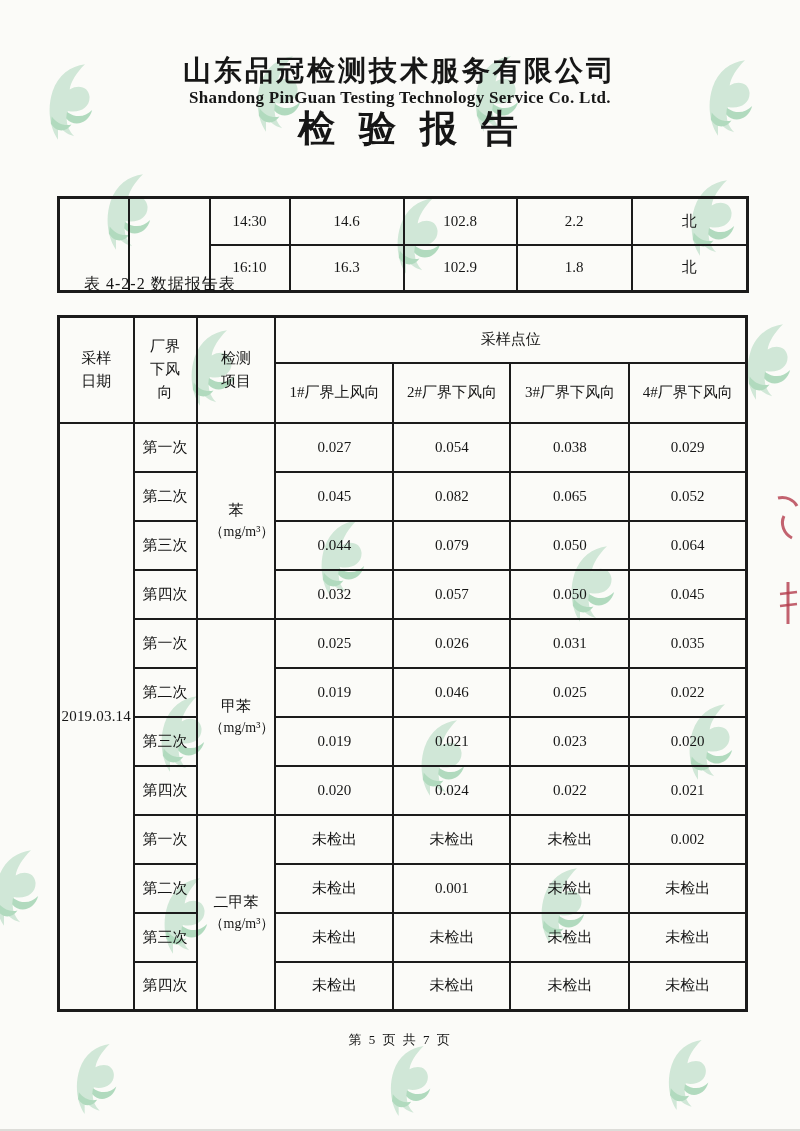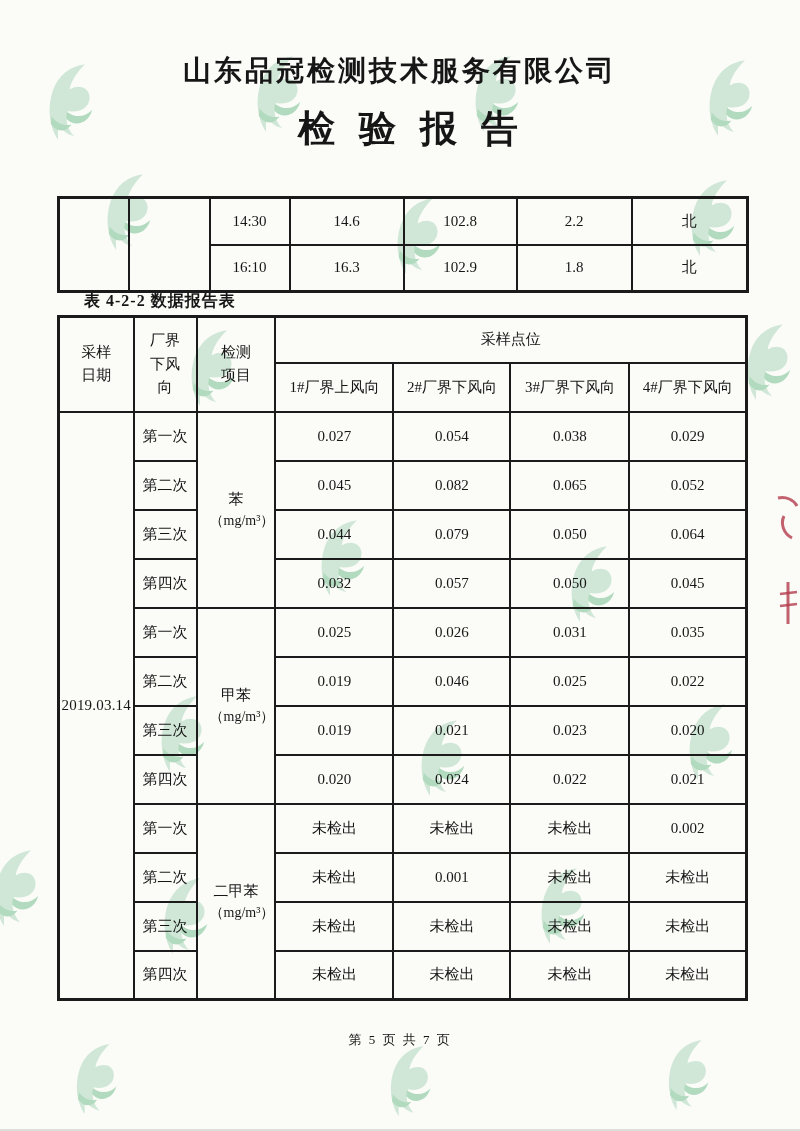--- a/index.html
+++ b/index.html
@@ -32,33 +32,33 @@
   table { border-collapse:collapse; table-layout:fixed; }
   .t-top {
     position:absolute; left:57px; top:196px;
     border:3px solid #1b1b1b;
   }
   .t-top td {
     border:2px solid #1b1b1b; text-align:center; vertical-align:middle;
     font-size:15px; height:47px; overflow:hidden;
   }
   .caption {
-    position:absolute; left:84px; top:291px;
-    font-size:16px; font-weight:bold; letter-spacing:1px;
+    position:absolute; left:84px; top:274px;
+    font-size:16px; font-weight:normal; letter-spacing:1px;
   }
   .t-main {
     position:absolute; left:57px; top:315px;
     border:3px solid #1b1b1b;
   }
   .t-main th, .t-main td {
     border:2px solid #1b1b1b; text-align:center; vertical-align:middle;
     font-size:15px; font-weight:normal; padding:0; overflow:hidden;
   }
   .t-main .hrow1 th { height:46px; }
-  .t-main .hrow2 th { height:49px; }
+  .t-main .hrow2 th { height:60px; }
   .t-main .drow td { height:49px; }
   .two-wide { display:inline-block; width:2.15em; line-height:1.55; }
   .point-th { font-weight:bold; font-size:14.5px; }
   .date-cell { font-size:13.5px; letter-spacing:0.2px; }
   .item-name { display:block; font-size:15px; line-height:1.5; }
   .item-unit { display:block; font-size:14px; line-height:1.5;padding-left:12px; }
   
   :root { --wm-light:#b7dcc3; --wm-mid:#85c79c; --edge-red:#b43c4c; }
   .wm { position:absolute; pointer-events:none; opacity:0.62; }
   .edge-mark { position:absolute; pointer-events:none; }
@@ -143,20 +143,21 @@
       </svg>
     <svg class="wm" style="left:382px;top:1042px" width="50" height="78">
         <use href="#plogo"></use>
       </svg>
     <svg class="wm" style="left:660px;top:1036px" width="50" height="78">
         <use href="#plogo"></use>
       </svg>
   </div>
 
   <div class="hdr-cn">山东品冠检测技术服务有限公司</div>
+  <div class="hdr-en">Shandong PinGuan Testing Technology Service Co. Ltd.</div>
   <div class="title-cn">检验报告</div>
 
   <table class="t-top">
     <colgroup>
       <col style="width:70px">
         <col style="width:81px">
         <col style="width:80px">
       <col style="width:114px">
         <col style="width:113px">
         <col style="width:115px">

